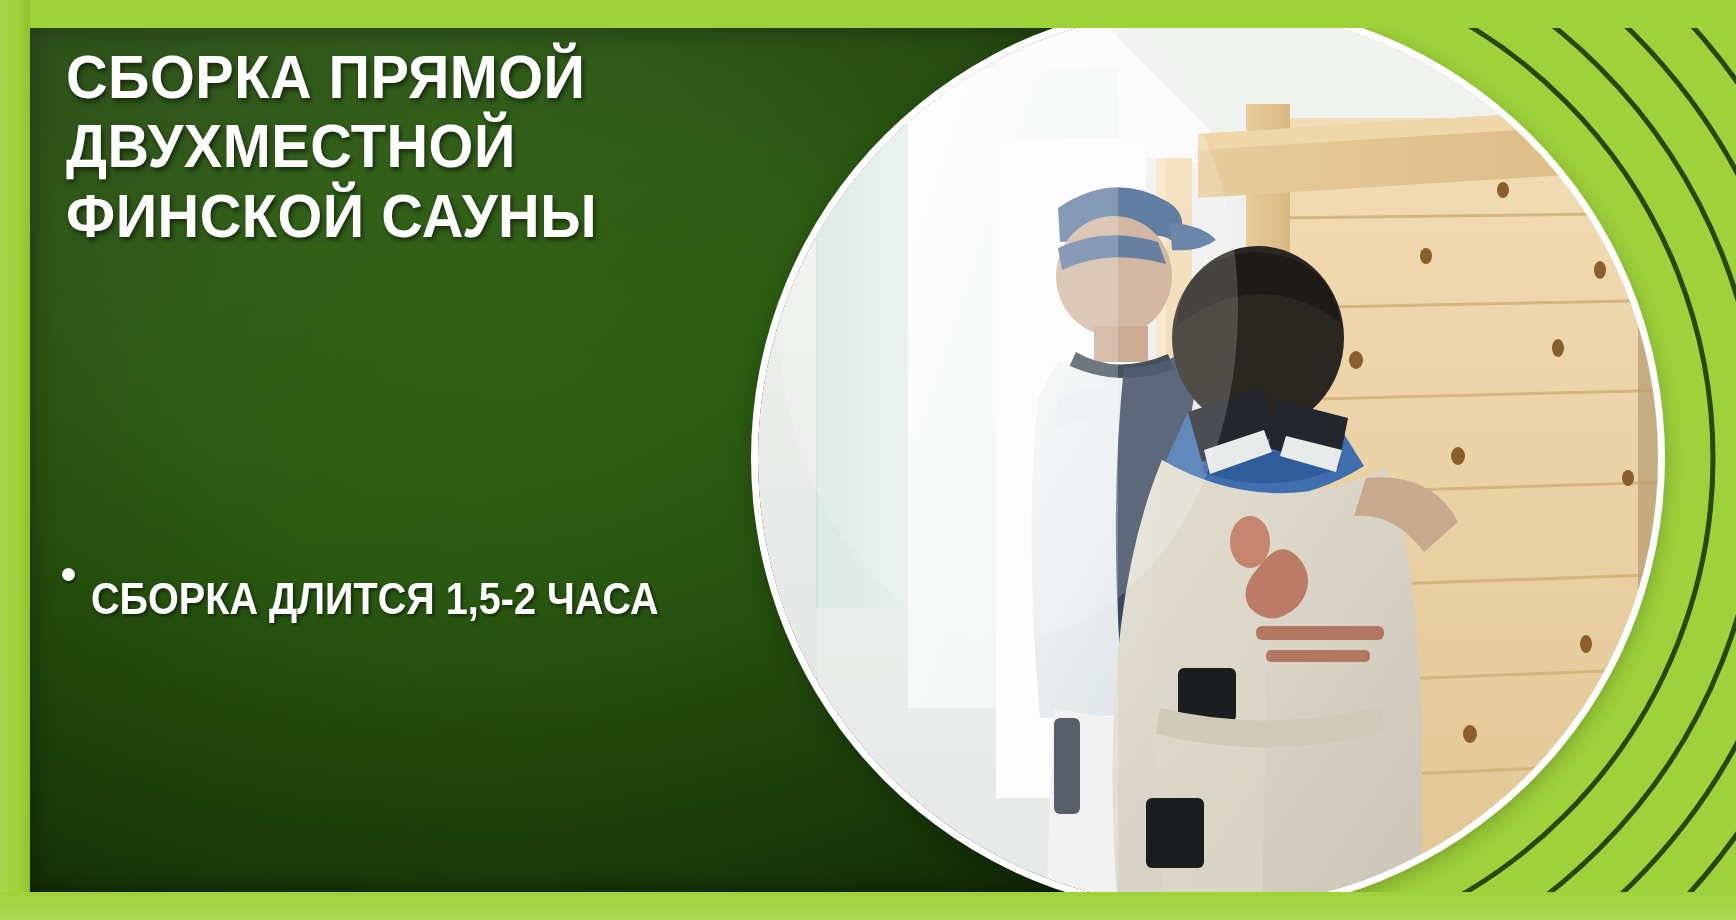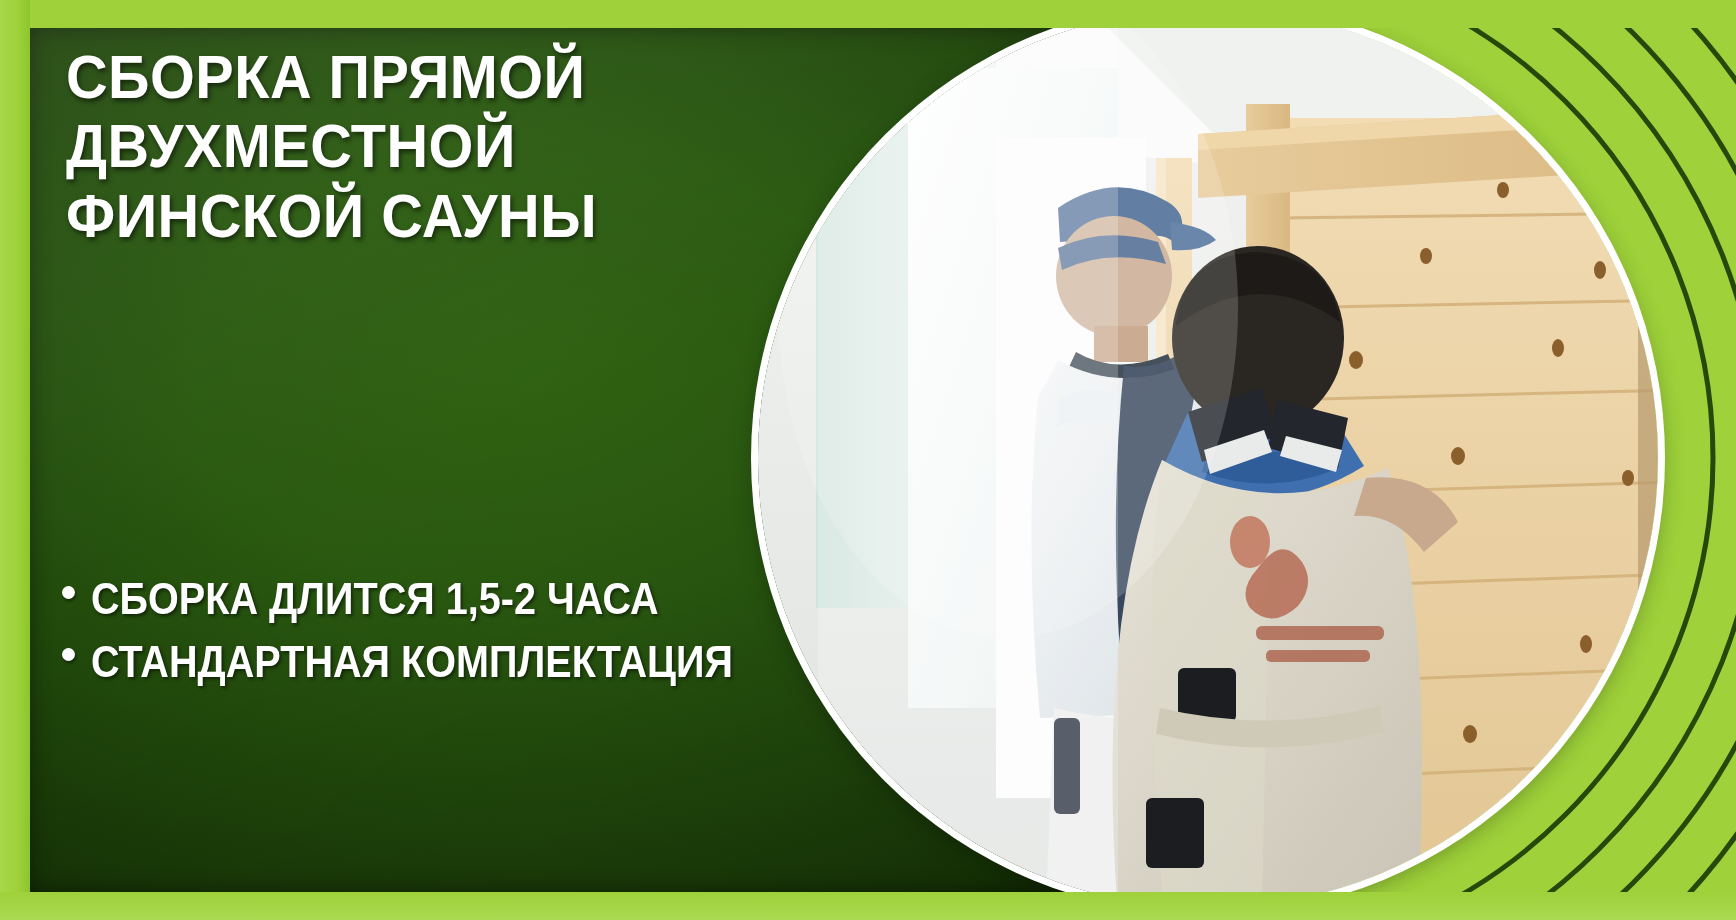--- a/index.html
+++ b/index.html
@@ -34,21 +34,21 @@
   .headline{position:absolute;left:66px;top:42px;width:700px;
             color:#fff;font-weight:bold;font-size:62px;line-height:1.12;
             letter-spacing:.5px;text-transform:uppercase;
             font-stretch:condensed;
             transform:scaleX(.93);transform-origin:left top;
             text-shadow:2px 3px 5px rgba(0,0,0,.55);}
   .headline .ln{display:block;white-space:nowrap;}
 
   
   .bullets{position:absolute;left:62px;top:575px;width:830px;color:#fff;}
-  .bullet{display:flex;align-items:center;gap:16px;margin-bottom:14px;}
+  .bullet{display:flex;align-items:flex-start;gap:16px;margin-bottom:14px;}
   .dot{width:13px;height:13px;border-radius:50%;background:#fff;flex:0 0 13px;
        box-shadow:1px 2px 3px rgba(0,0,0,.5);position:relative;top:-7px;}
   .btxt{font-size:45px;font-weight:bold;line-height:1.08;white-space:nowrap;
         text-transform:uppercase;letter-spacing:0px;
         transform:scaleX(.88);transform-origin:left center;
         text-shadow:2px 2px 4px rgba(0,0,0,.55);}
 
   
   .photo-wrap{position:absolute;left:758px;top:8px;width:900px;height:900px;
               border-radius:50%;overflow:hidden;
@@ -227,23 +227,19 @@
     <span class="ln">СБОРКА ПРЯМОЙ</span>
     <span class="ln">ДВУХМЕСТНОЙ</span>
     <span class="ln">ФИНСКОЙ САУНЫ</span>
   </div>
 
   <div class="bullets">
     <div class="bullet">
       <span class="dot"></span>
       <span class="btxt">СБОРКА ДЛИТСЯ 1,5-2 ЧАСА</span>
     </div>
-    <div class="bullet">
-      <span class="dot"></span>
-      <span class="btxt">СТАНДАРТНАЯ КОМПЛЕКТАЦИЯ</span>
-    </div>
   </div>
 
   <div class="frame-top"></div>
   <div class="frame-left"></div>
   <div class="frame-bottom"></div>
 
 </div>
 
 </body></html>

